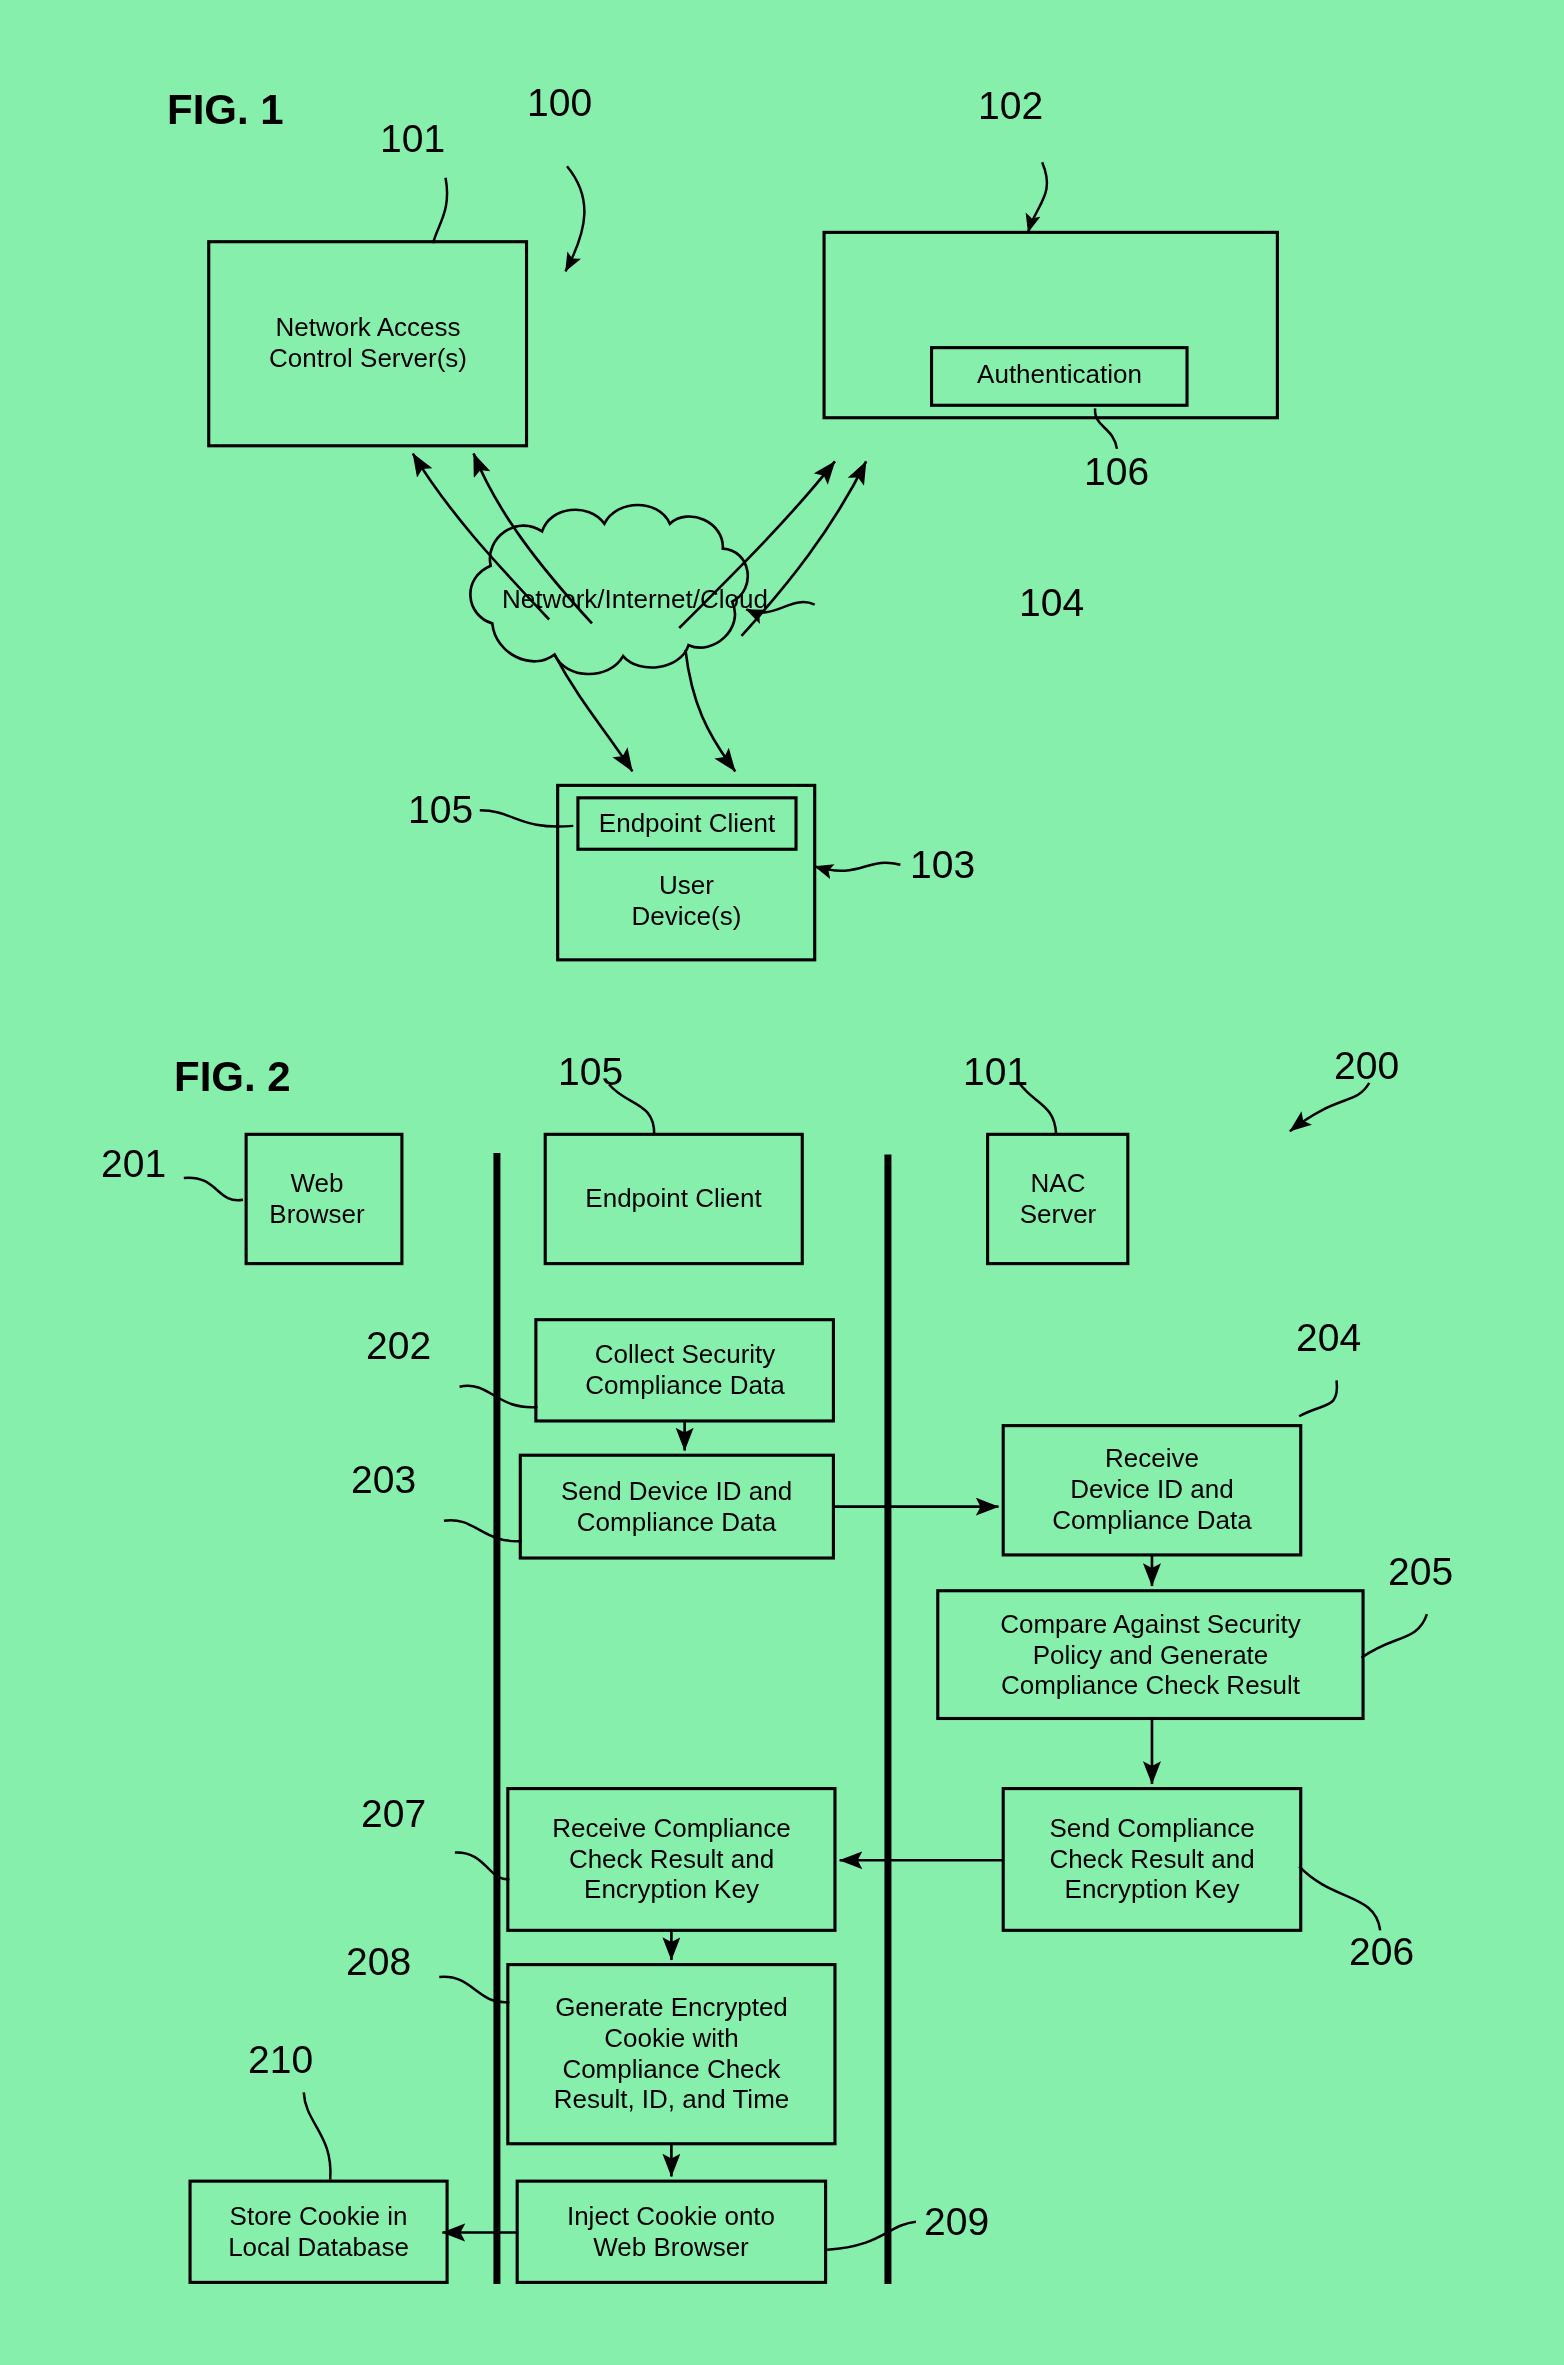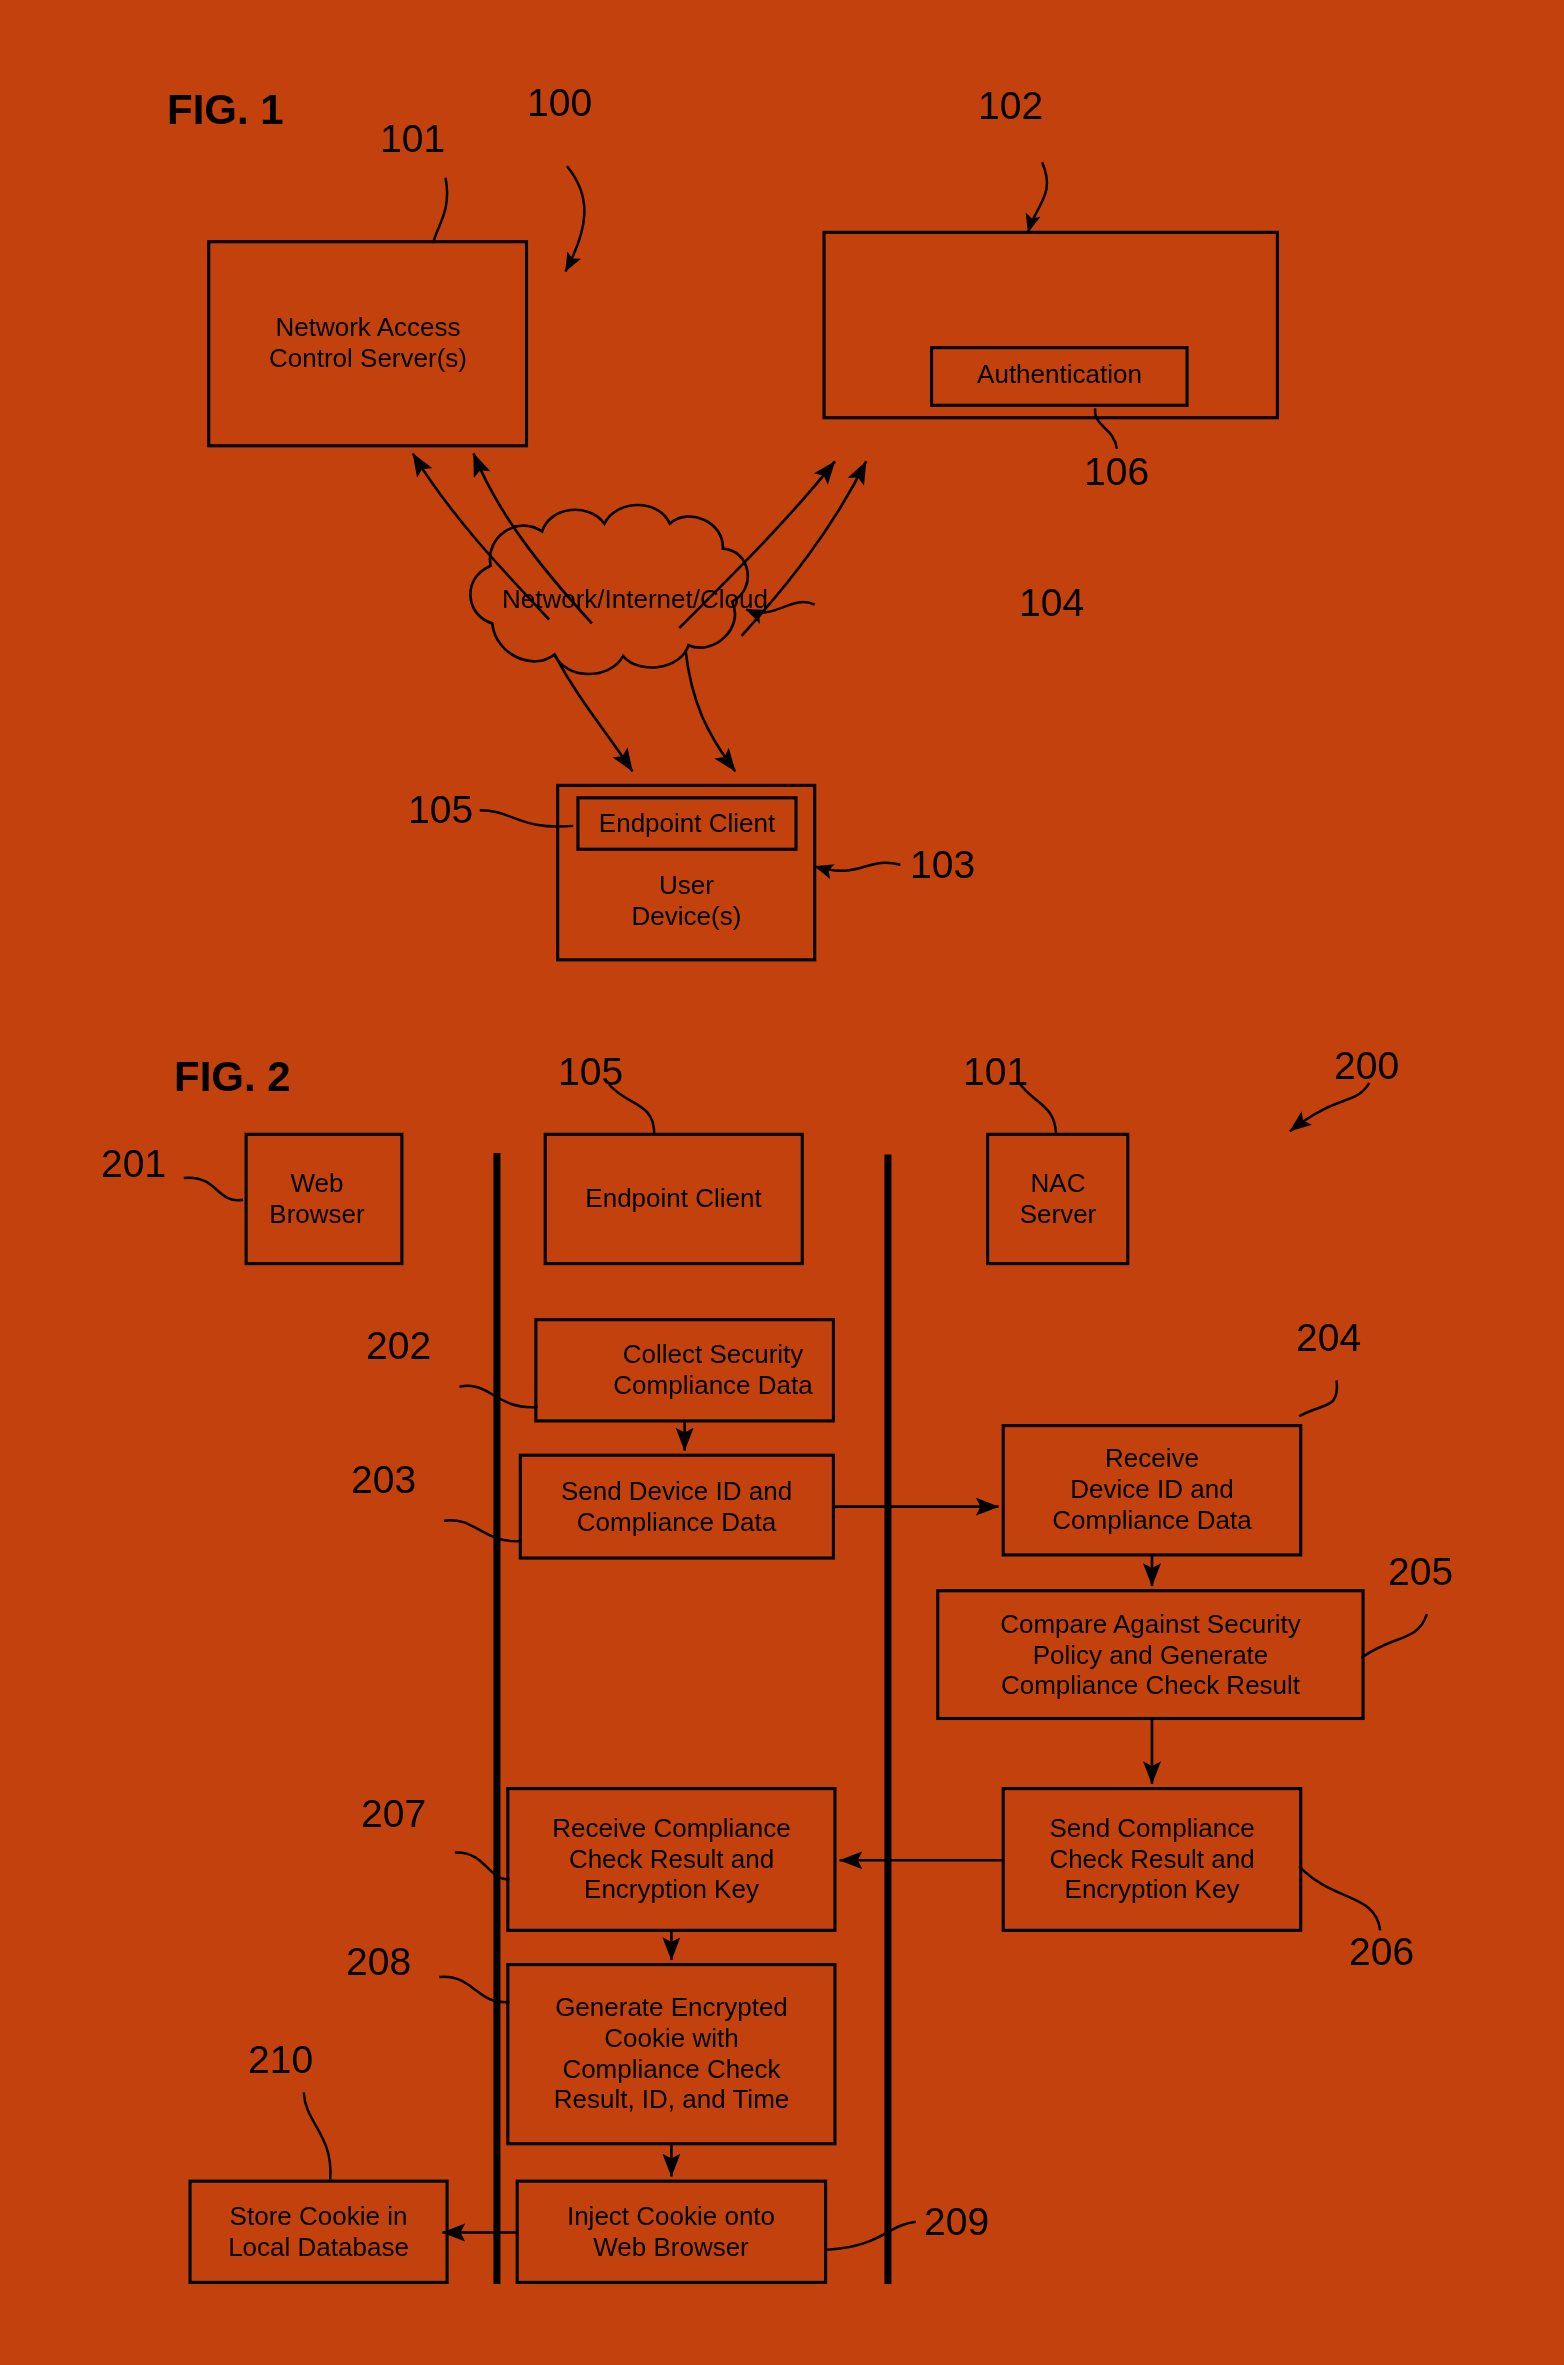--- a/index.html
+++ b/index.html
@@ -7,21 +7,21 @@
     background: #ffffff;
   }
   body {
     font-family: "Liberation Sans", sans-serif;
     color: #000000;
   }
   #page {
     position: relative;
     width: 1564px;
     height: 2366px;
-    background: #c2410c;
+    background: #86efac;
     overflow: hidden;
   }
   .svgroot {
     position: absolute;
     top: 0; left: 0;
     width: 1564px;
     height: 2366px;
   }
   .fig-title {
     position: absolute;
@@ -189,21 +189,21 @@
   <div class="refnum" style="left:366px; top:1324px;">202</div>
   <div class="refnum" style="left:351px; top:1458px;">203</div>
   <div class="refnum" style="left:1296px; top:1316px;">204</div>
   <div class="refnum" style="left:1388px; top:1550px;">205</div>
   <div class="refnum" style="left:1349px; top:1930px;">206</div>
   <div class="refnum" style="left:361px; top:1792px;">207</div>
   <div class="refnum" style="left:346px; top:1916px;margin-top:24px;">208</div>
   <div class="refnum" style="left:924px; top:2200px;">209</div>
   <div class="refnum" style="left:248px; top:2038px;">210</div>
 
-  <div class="boxlabel" style="left:536px; top:1319px; width:298px; height:101px; white-space:pre-line;margin-left:28px;">Collect Security
+  <div class="boxlabel" style="left:536px; top:1319px; width:298px; height:101px; white-space:pre-line;">Collect Security
 Compliance Data</div>
   <div class="boxlabel" style="left:520px; top:1455px; width:313px; height:103px; white-space:pre-line;">Send Device ID and
 Compliance Data</div>
   <div class="boxlabel" style="left:1003px; top:1425px; width:298px; height:129px; white-space:pre-line;border-radius:9px;">Receive
 Device ID and
 Compliance Data</div>
   <div class="boxlabel" style="left:938px; top:1591px; width:425px; height:128px; white-space:pre-line;">Compare Against Security
 Policy and Generate
 Compliance Check Result</div>
   <div class="boxlabel" style="left:1003px; top:1788px; width:298px; height:142px; white-space:pre-line;">Send Compliance

